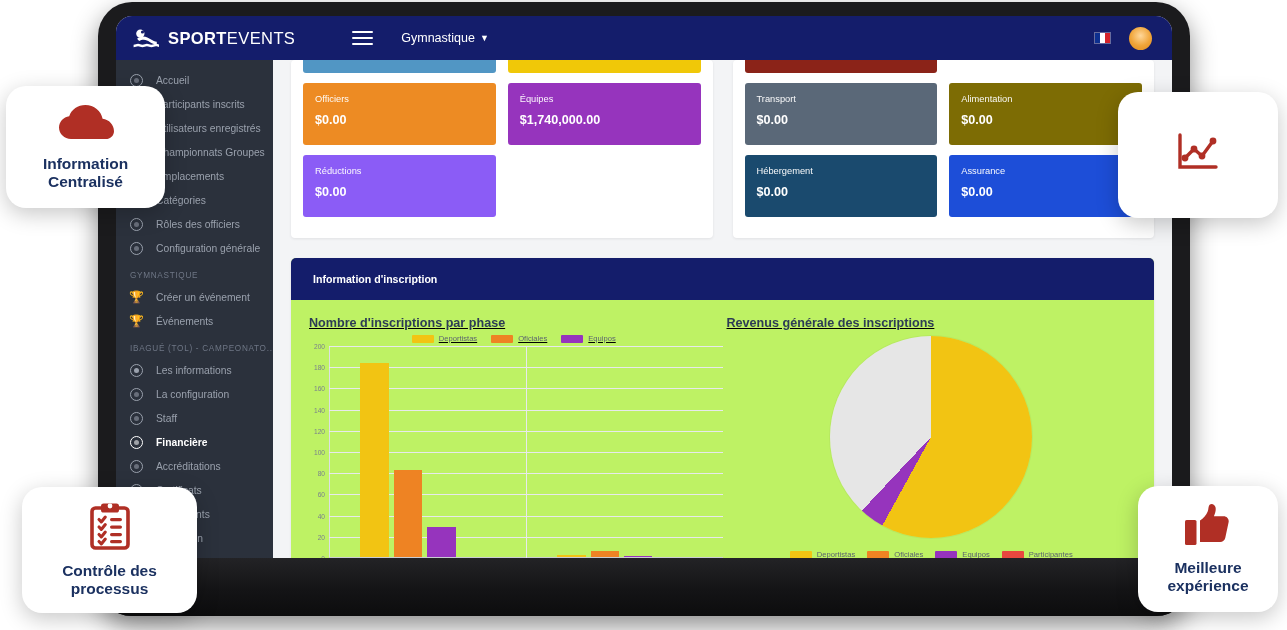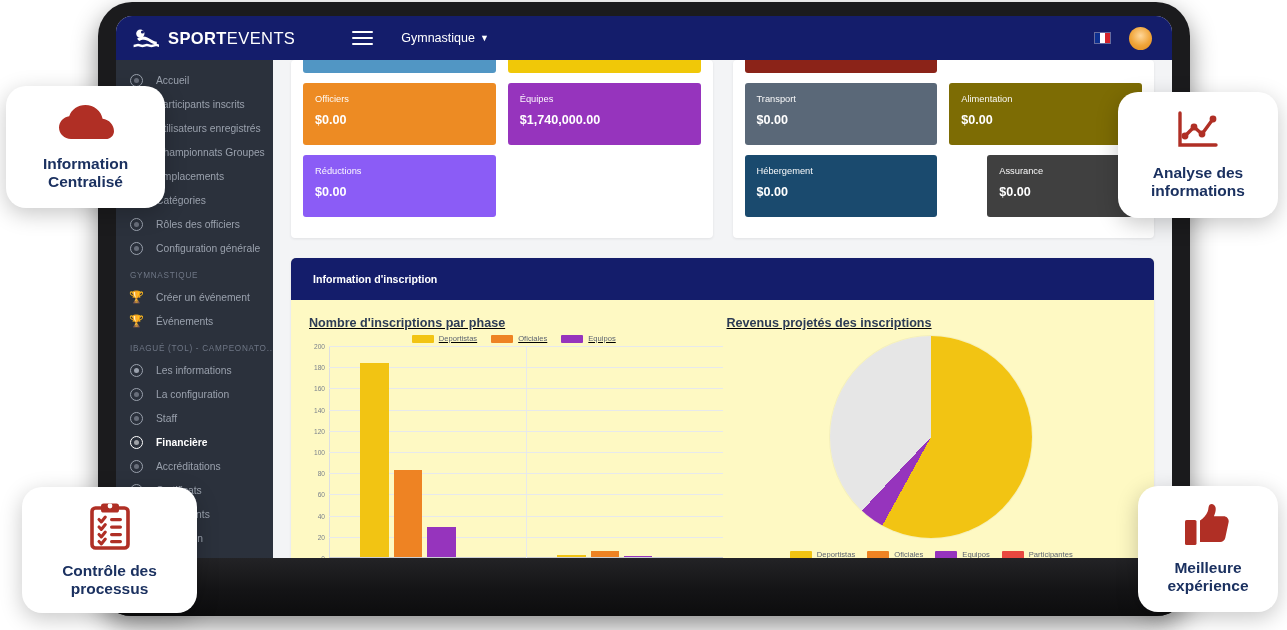--- a/index.html
+++ b/index.html
@@ -126,21 +126,21 @@
     border-radius: 3px; padding: 11px 12px 13px 12px; color: #fff;
     min-height: 62px;
   }
   .stat.clipped { min-height: 0; height: 13px; padding: 0; border-radius: 0 0 3px 3px; }
   .stat-label { font-size: 9.3px; opacity: .96; margin-bottom: 9px; }
   .stat-value { font-size: 12.6px; font-weight: 700; }
 
   
   .insc-panel {
     position: absolute; left: 18px; top: 198px; right: 18px; bottom: -40px;
-    background: #fef9c3; border-radius: 5px;
+    background: #bef264; border-radius: 5px;
     box-shadow: 0 1px 3px rgba(0,0,0,.08); overflow: hidden;
   }
   .insc-head {
     background: #141d6b; color: #fff; height: 42px;
     display: flex; align-items: center; padding: 0 22px;
     font-size: 10.6px; font-weight: 700;
   }
   .charts-row { display: flex; padding: 16px 14px 0 14px; text-decoration: underline; }
   .chart-box { flex: 1 1 0; position: relative; }
   .chart-title {
@@ -358,21 +358,21 @@
                 <div class="stat-value">$0.00</div>
               </div>
               <div class="stat" style="background: rgb(125, 108, 4);">
                 <div class="stat-label">Alimentation</div>
                 <div class="stat-value">$0.00</div>
               </div>
               <div class="stat" style="background: rgb(26, 74, 110);">
                 <div class="stat-label">Hébergement</div>
                 <div class="stat-value">$0.00</div>
               </div>
-              <div class="stat" style="background: #404040; margin-left: 38px;">
+              <div class="stat" style="background: #1d4ed8;">
                 <div class="stat-label">Assurance</div>
                 <div class="stat-value">$0.00</div>
               </div>
             </div>
         </div>
 
         <div class="insc-panel">
           <div class="insc-head">
             <span>Information d'inscription</span>
           </div>
@@ -428,21 +428,21 @@
                   <div class="bar" title="Oficiales: 6" style="background: rgb(238, 131, 35); width: 7.2%; left: 66.5%; height: 6.36px;"></div>
                   <div class="bar" title="Equipos: 1" style="background: rgb(150, 52, 189); width: 7.2%; left: 75%; height: 1.5px;"></div>
                 </div>
               <div class="xlabels" id="bar-xlabels">
                   <div class="xlabel">Inscripción Definitiva (Nominal)</div>
                   <div class="xlabel">Inscripciones Extemporáneas</div>
                 </div>
             </div>
 
             <div class="chart-box">
-              <div class="chart-title">Revenus projetés des inscriptions</div>
+              <div class="chart-title">Revenus générale des inscriptions</div>
               <div class="pie-wrap">
                 <div class="pie" id="pie" style="background: conic-gradient(rgb(242, 196, 19) 0deg, rgb(242, 196, 19) 208.8deg, rgb(150, 52, 189) 208.8deg, rgb(150, 52, 189) 223.2deg, rgb(230, 230, 230) 223.2deg, rgb(230, 230, 230) 360deg);"></div>
               </div>
               <div class="pie-legend" id="pie-legend">
                   <div class="legend-item">
                     <span class="legend-swatch" style="background: rgb(242, 196, 19);"></span>
                     <span>Deportistas</span>
                   </div>
                   <div class="legend-item">
                     <span class="legend-swatch" style="background: rgb(238, 131, 35);"></span>
@@ -490,22 +490,20 @@
     <span>
       <svg width="46" height="42" viewBox="0 0 46 42" fill="none" stroke="#b02f25" stroke-width="3.4">
         <path d="M5 3v32h36" stroke-linecap="round"></path>
         <path d="M10 26l9-9 8 7 11-15" stroke-linecap="round" stroke-linejoin="round"></path>
         <circle cx="10" cy="26" r="3.4" fill="#b02f25" stroke="none"></circle>
         <circle cx="19" cy="17" r="3.4" fill="#b02f25" stroke="none"></circle>
         <circle cx="27" cy="24" r="3.4" fill="#b02f25" stroke="none"></circle>
         <circle cx="38" cy="9" r="3.4" fill="#b02f25" stroke="none"></circle>
       </svg>
     </span>
-    <span class="feature-label">Analyse des
-informations</span>
   </div>
 
   <div class="feature f-bl">
     <span>
       <svg width="42" height="48" viewBox="0 0 42 48" fill="none">
         <rect x="3" y="6" width="36" height="40" rx="3.5" stroke="#b02f25" stroke-width="3.6"></rect>
         <rect x="12" y="1.5" width="18" height="9" rx="2.6" fill="#b02f25"></rect>
         <circle cx="21" cy="4" r="2.4" fill="#fff"></circle>
         <g stroke="#b02f25" stroke-width="3.1" stroke-linecap="round" stroke-linejoin="round">
           <path d="M10 17.5l2.3 2.4 4-4.8"></path>

